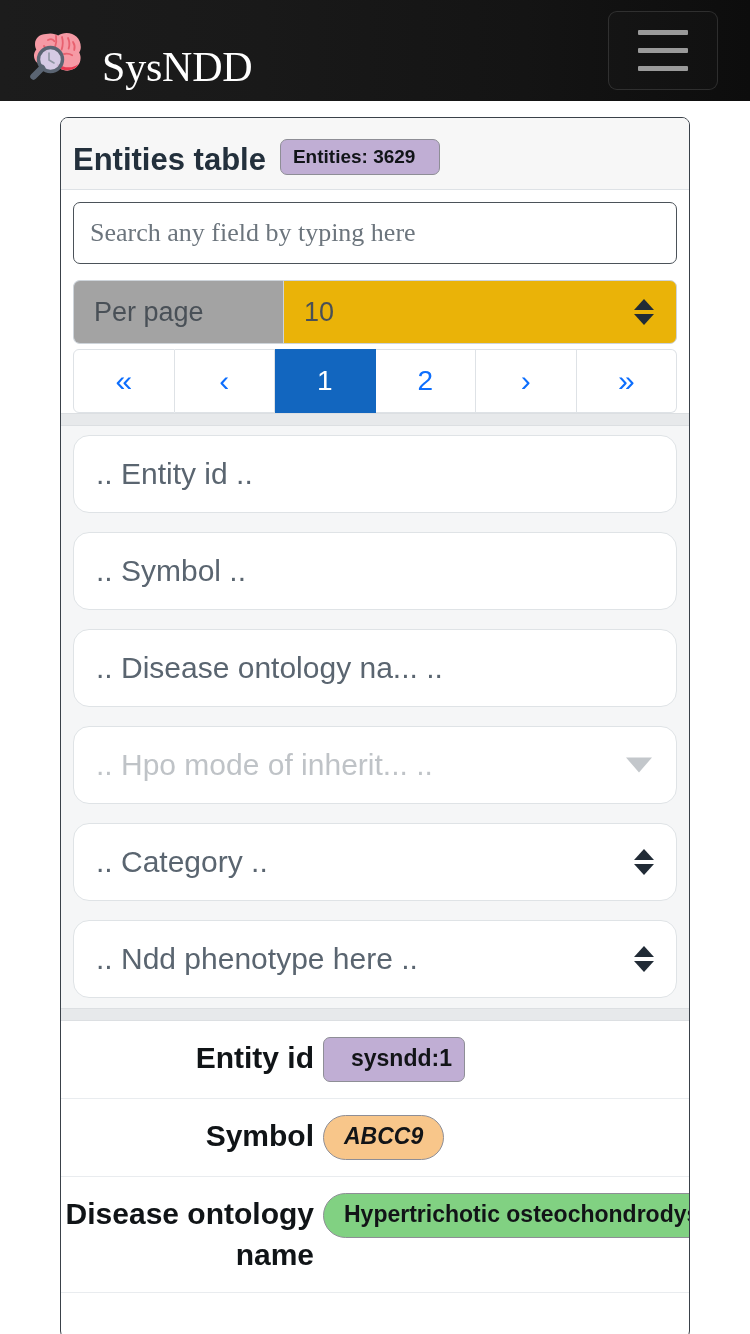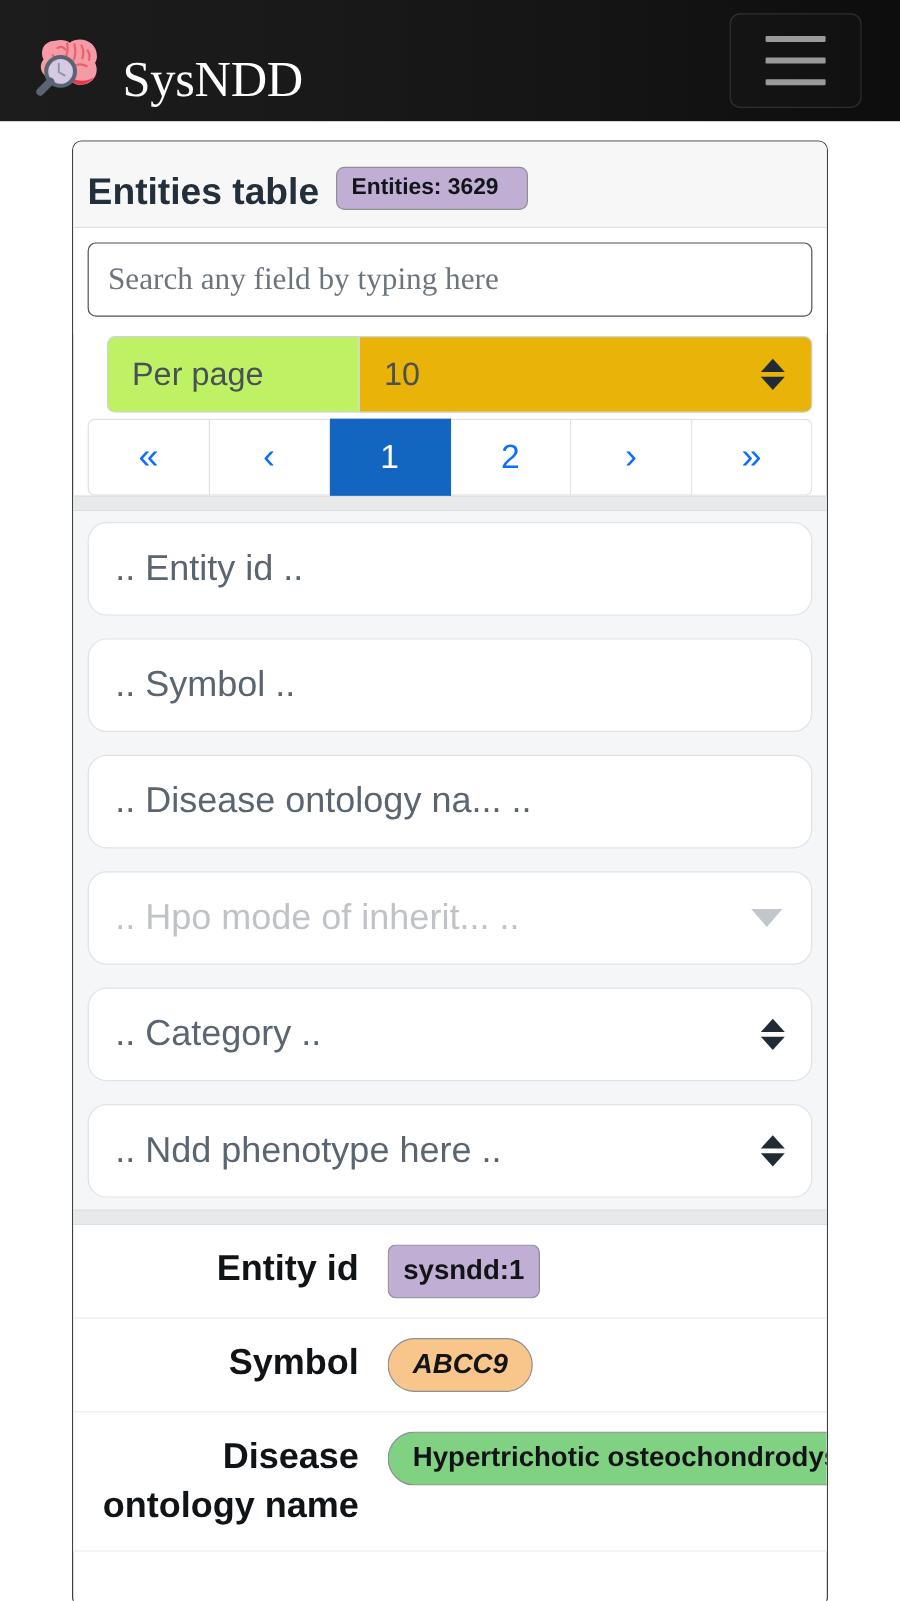--- a/index.html
+++ b/index.html
@@ -131,32 +131,31 @@
   
   .perpage-row {
     padding: 2px 12px 0 12px;
   }
   .input-group {
     display: flex;
     height: 64px;
     border-radius: 7px;
   }
   .input-group-text {
-    background: #bef264;
+    background: #a3a3a3;
     border: 1px solid #ced4da;
     border-right: none;
     border-radius: 7px 0 0 7px;
     display: flex;
     align-items: center;
     padding: 12px 20px;
     font-size: 27px;
     color: #495057;
     white-space: nowrap;
     width: 210px;
-    margin-left: 16px;
   }
   .perpage-select {
     flex: 1;
     border: 1px solid #ced4da;
     border-radius: 0 7px 7px 0;
     background: #eab308;
     display: flex;
     align-items: center;
     padding: 0 20px;
     font-size: 27px;
@@ -278,21 +277,21 @@
     display: flex;
     border-bottom: 1px solid #e9ecef;
     padding: 16px 0 16px 0;
     min-height: 70px;
     align-items: flex-start;
   }
   .detail-label {
     width: 262px;
     flex: 0 0 262px;
     text-align: right;
-    padding-right: 24px;
+    padding-right: 9px;
     font-size: 30px;
     font-weight: bold;
     color: #101417;
     line-height: 1.38;
   }
   .detail-value {
     flex: 1;
     min-width: 0;
     display: flex;
     align-items: flex-start;
@@ -303,21 +302,21 @@
     font-size: 23px;
     font-weight: bold;
     line-height: 1;
     white-space: nowrap;
     border: 1px solid #8e8e96;
   }
   .pill.entity {
     background: #c0aed4;
     color: #121417;
     border-radius: 7px;
-    padding: 9px 12px 11px 12px;
+    padding: 9px 12px 11px 27px;
   }
   .pill.symbol {
     background: #f8c68a;
     color: #121417;
     border-radius: 999px;
     padding: 9px 20px 11px 20px;
     font-style: italic;
   }
   .pill.disease {
     background: #81d182;

